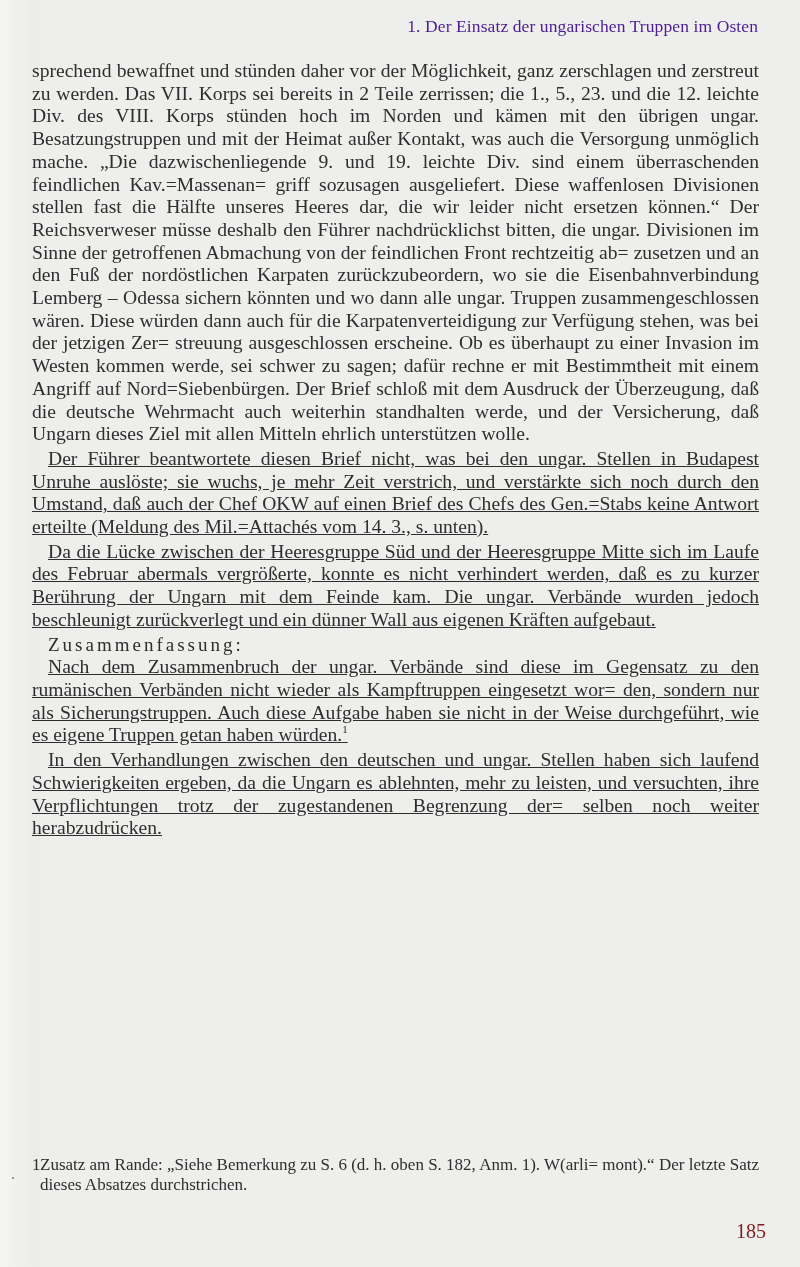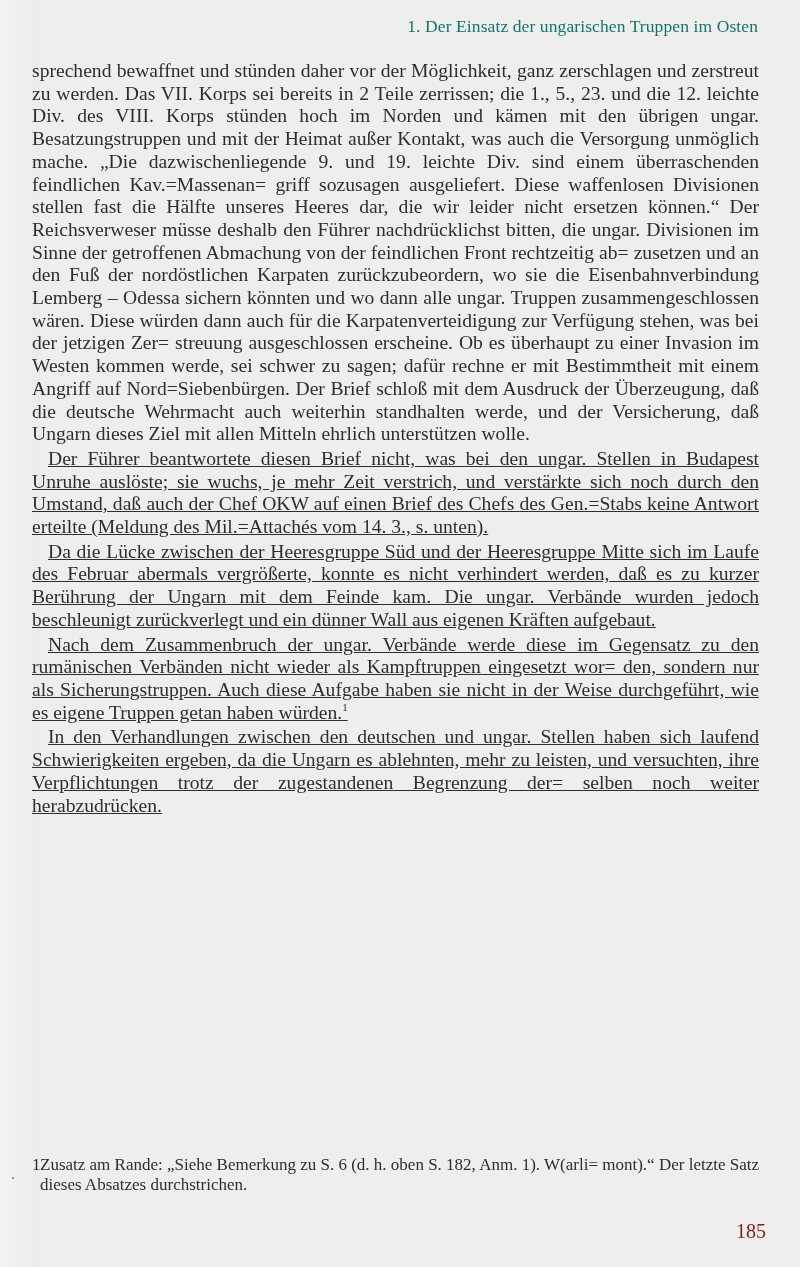--- a/index.html
+++ b/index.html
@@ -20,21 +20,21 @@
       left: 0; top: 0;
       width: 40px; height: 1267px;
       background: linear-gradient(to right, #f4f4f3, #ecebea);
     }
     .running-head {
       position: absolute;
       top: 16px;
       right: 42px;
       font-size: 17.5px;
       letter-spacing: 0.1px;
-      color: #0f766e;
+      color: #4c1d95;
       white-space: nowrap;
     }
     .body-text {
       position: absolute;
       left: 32px;
       top: 60px;
       width: 727px;
       font-size: 19.6px;
       line-height: 22.7px;
       text-align: justify;
@@ -99,21 +99,22 @@
 <body>
 
 <div class="page-shade"></div>
 
 <div class="running-head">1. Der Einsatz der ungarischen Truppen im Osten</div>
 
 <div class="body-text">
   <p class="noindent">sprechend bewaffnet und stünden daher vor der Möglichkeit, ganz zerschlagen und zerstreut zu werden. Das VII. Korps sei bereits in 2 Teile zerrissen; die 1., 5., 23. und die 12. leichte Div. des VIII. Korps stünden hoch im Norden und kämen mit den übrigen ungar. Besatzungstruppen und mit der Heimat außer Kontakt, was auch die Versorgung unmöglich mache. „Die dazwischenliegende 9. und 19. leichte Div. sind einem überraschenden feindlichen Kav.=Massenan= griff sozusagen ausgeliefert. Diese waffenlosen Divisionen stellen fast die Hälfte unseres Heeres dar, die wir leider nicht ersetzen können.“ Der Reichsverweser müsse deshalb den Führer nachdrücklichst bitten, die ungar. Divisionen im Sinne der getroffenen Abmachung von der feindlichen Front rechtzeitig ab= zusetzen und an den Fuß der nordöstlichen Karpaten zurückzubeordern, wo sie die Eisenbahnverbindung Lemberg – Odessa sichern könnten und wo dann alle ungar. Truppen zusammengeschlossen wären. Diese würden dann auch für die Karpatenverteidigung zur Verfügung stehen, was bei der jetzigen Zer= streuung ausgeschlossen erscheine. Ob es überhaupt zu einer Invasion im Westen kommen werde, sei schwer zu sagen; dafür rechne er mit Bestimmtheit mit einem Angriff auf Nord=Siebenbürgen. Der Brief schloß mit dem Ausdruck der Überzeugung, daß die deutsche Wehrmacht auch weiterhin standhalten werde, und der Versicherung, daß Ungarn dieses Ziel mit allen Mitteln ehrlich unterstützen wolle.</p>
   <p class="indent">Der Führer beantwortete diesen Brief nicht, was bei den ungar. Stellen in Budapest Unruhe auslöste; sie wuchs, je mehr Zeit verstrich, und verstärkte sich noch durch den Umstand, daß auch der Chef OKW auf einen Brief des Chefs des Gen.=Stabs keine Antwort erteilte (Meldung des Mil.=Attachés vom 14. 3., s. unten).</p>
   <p class="indent">Da die Lücke zwischen der Heeresgruppe Süd und der Heeresgruppe Mitte sich im Laufe des Februar abermals vergrößerte, konnte es nicht verhindert werden, daß es zu kurzer Berührung der Ungarn mit dem Feinde kam. Die ungar. Verbände wurden jedoch beschleunigt zurückverlegt und ein dünner Wall aus eigenen Kräften aufgebaut.</p>
-  <p class="indent"><span>Nach dem Zusammenbruch der ungar. Verbände werde diese im Gegensatz zu den rumänischen Verbänden nicht wieder als Kampftruppen eingesetzt wor= den, sondern nur als Sicherungstruppen. Auch diese Aufgabe haben sie nicht in der Weise durchgeführt, wie es eigene Truppen getan haben würden.</span><sup class="fnref">1</sup></p>
+  <p class="heading-spaced">Zusammenfassung:</p>
+  <p class="indent"><span>Nach dem Zusammenbruch der ungar. Verbände sind diese im Gegensatz zu den rumänischen Verbänden nicht wieder als Kampftruppen eingesetzt wor= den, sondern nur als Sicherungstruppen. Auch diese Aufgabe haben sie nicht in der Weise durchgeführt, wie es eigene Truppen getan haben würden.</span><sup class="fnref">1</sup></p>
   <p class="indent">In den Verhandlungen zwischen den deutschen und ungar. Stellen haben sich laufend Schwierigkeiten ergeben, da die Ungarn es ablehnten, mehr zu leisten, und versuchten, ihre Verpflichtungen trotz der zugestandenen Begrenzung der= selben noch weiter herabzudrücken.</p>
 </div>
 
 <div class="stray-dot"></div>
 
 <div class="footnote">
   <span class="fn-num">1</span>
   <span class="fn-text">Zusatz am Rande: „Siehe Bemerkung zu S. 6 (d. h. oben S. 182, Anm. 1). W(arli= mont).“ Der letzte  Satz dieses Absatzes durchstrichen.</span>
 </div>
 

